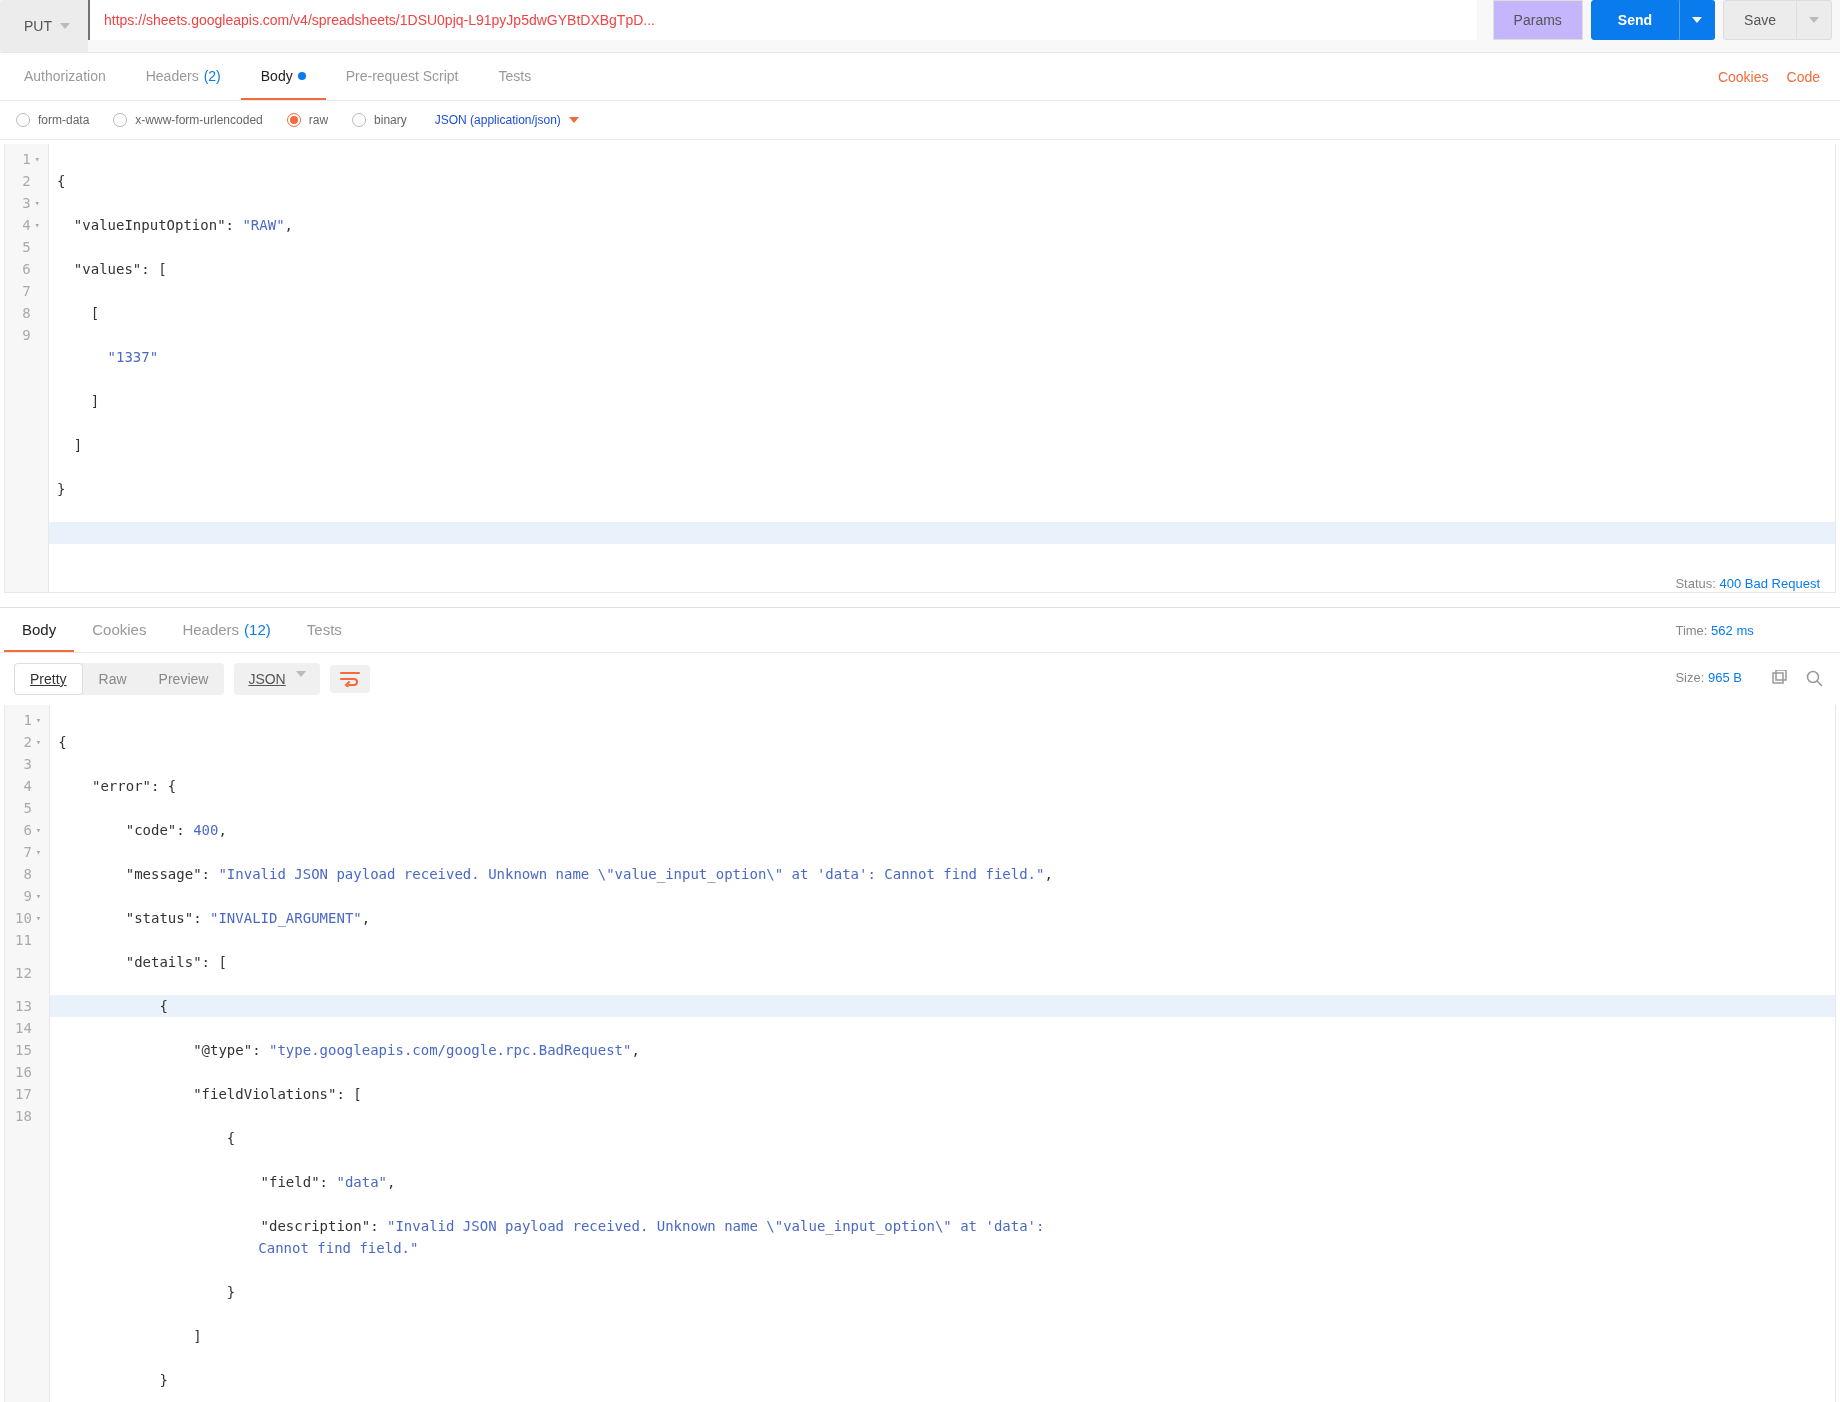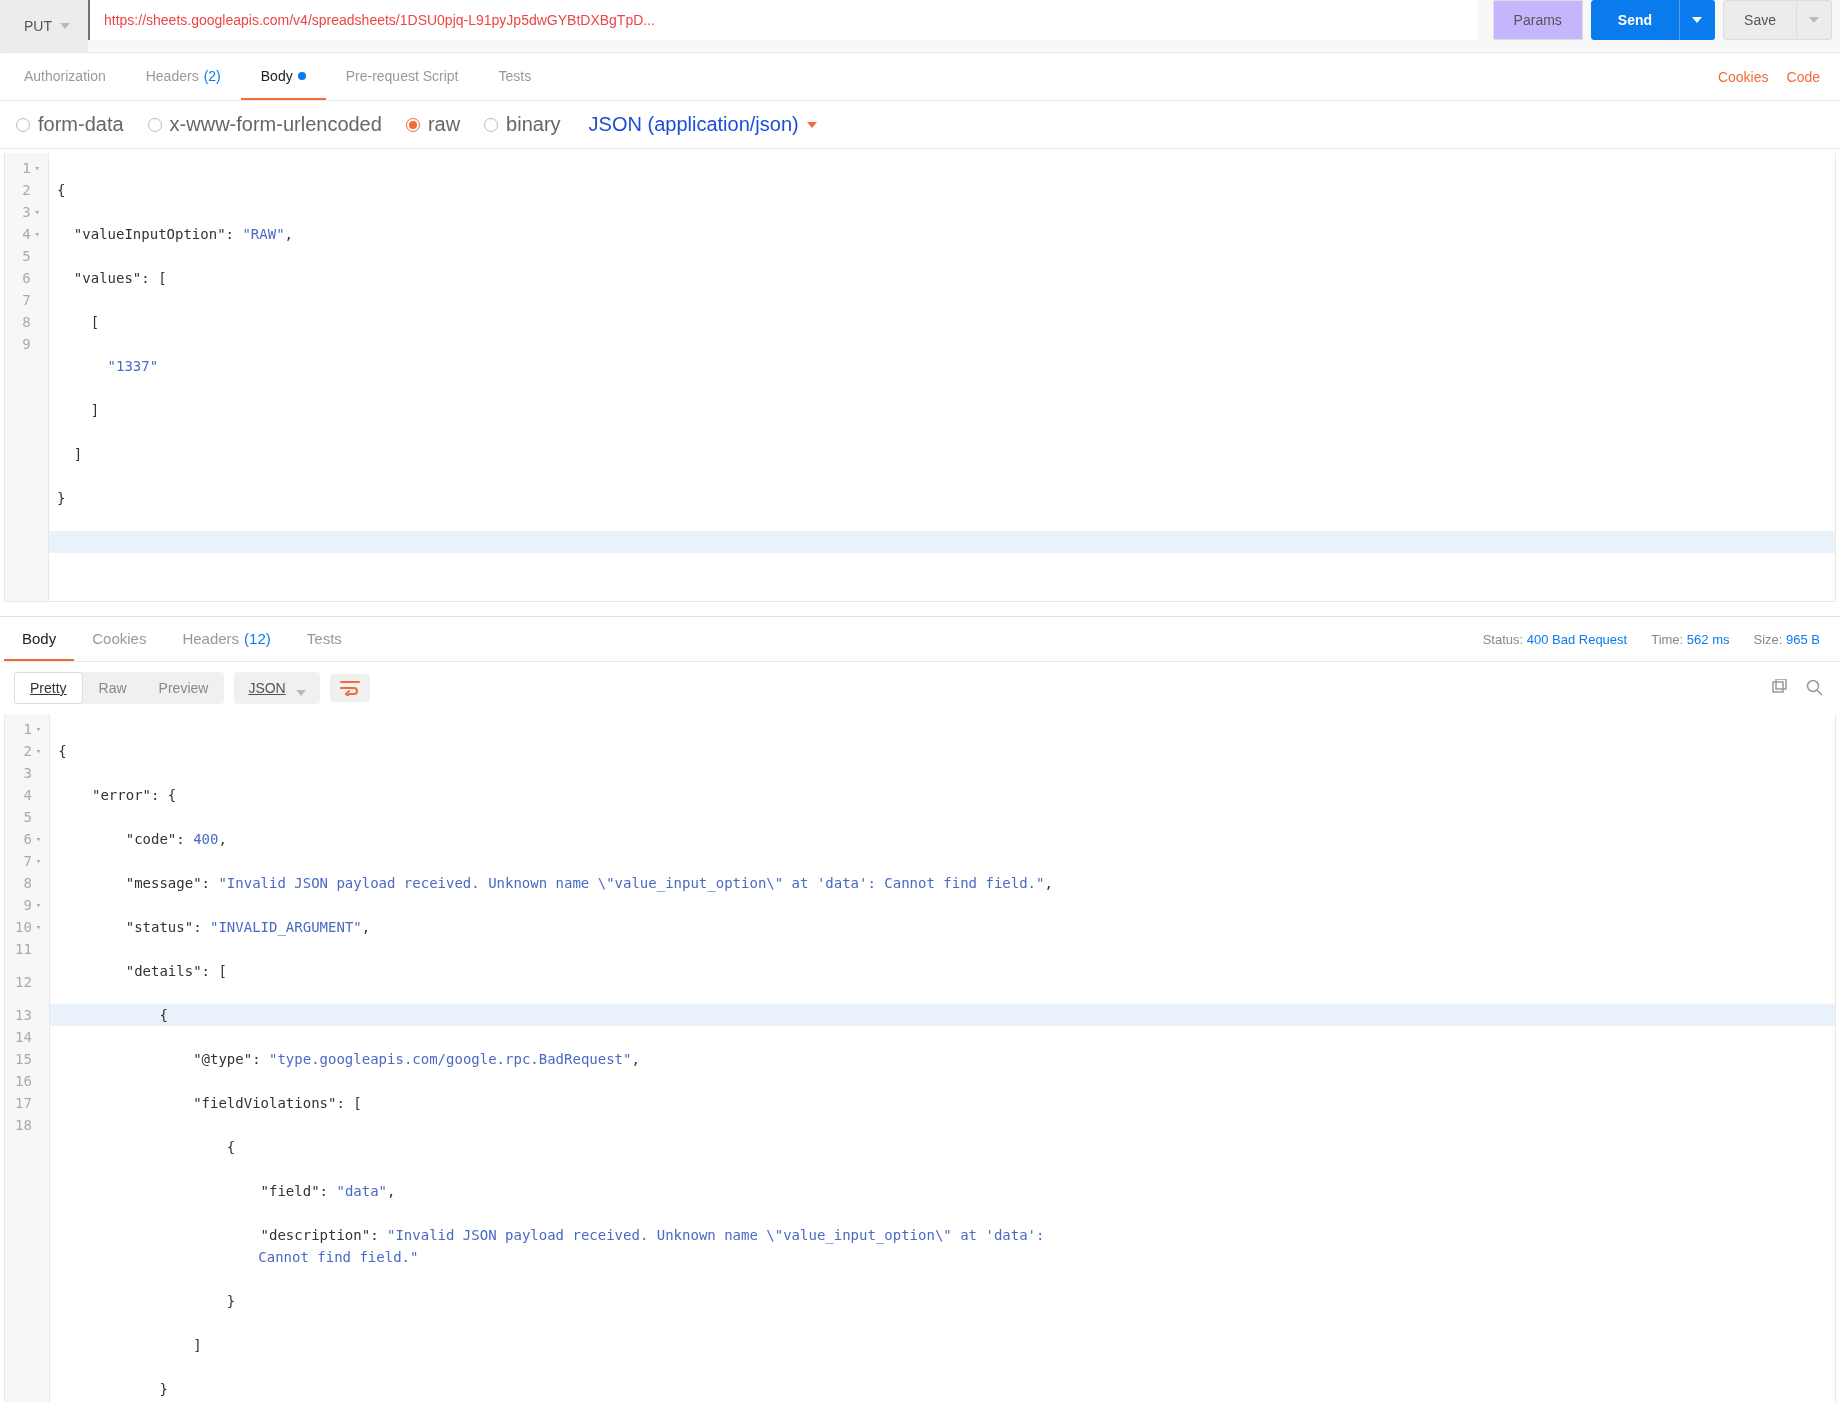--- a/index.html
+++ b/index.html
@@ -25,21 +25,21 @@
   
   .tabs { display: flex; align-items: center; padding: 0 4px; border-bottom: 1px solid #e8e8e8; background: #fff; height: 48px; }
   .tab { padding: 0 20px; color: #999; font-size: 14px; cursor: pointer; height: 100%; display: flex; align-items: center; border-bottom: 2px solid transparent; gap: 5px; }
   .tab.active { color: #222; border-bottom-color: #f26b3a; font-weight: 500; }
   .tab .count { color: #097bed; }
   .tab .dot { width: 8px; height: 8px; border-radius: 50%; background: #097bed; display: inline-block; }
   .tabs-right { margin-left: auto; display: flex; gap: 18px; padding-right: 16px; }
   .link { color: #f26b3a; font-size: 14px; cursor: pointer; }
 
   
-  .body-type-row { display: flex; align-items: center; gap: 24px; padding: 12px 16px; border-bottom: 1px solid #e8e8e8; font-size: 20px; }
+  .body-type-row { display: flex; align-items: center; gap: 24px; padding: 12px 16px; border-bottom: 1px solid #e8e8e8; font-size: 12px; }
   .radio-opt { display: flex; align-items: center; gap: 8px; color: #666; cursor: pointer; }
   .radio-circle { width: 14px; height: 14px; border: 1px solid #bbb; border-radius: 50%; display: inline-block; position: relative; }
   .radio-opt.selected .radio-circle { border-color: #f26b3a; }
   .radio-opt.selected .radio-circle::after { content: ""; position: absolute; width: 8px; height: 8px; background: #f26b3a; border-radius: 50%; top: 2px; left: 2px; }
   .content-type { color: #1d4ed8; display: flex; align-items: center; gap: 8px; cursor: pointer; margin-left: 4px; }
 
   
   .editor { display: flex; font-family: Menlo, Consolas, monospace; font-size: 14px; border: 1px solid #e8e8e8; margin: 4px; border-top: none; }
   .gutter { background: #f7f7f7; color: #aaa; text-align: right; padding: 4px 8px 4px 10px; user-select: none; border-right: 1px solid #e8e8e8; line-height: 22px; min-width: 44px; }
   .gutter .ln { display: flex; justify-content: flex-end; align-items: center; gap: 4px; height: 22px; }
@@ -50,29 +50,29 @@
   .tok-brace { color: #333; }
   .tok-str { color: #4b69c6; }
   .tok-key { color: #333; }
   .tok-num { color: #4b69c6; }
   .tok-punct { color: #333; }
 
   
   .response-header { display: flex; align-items: center; border-top: 1px solid #e0e0e0; border-bottom: 1px solid #e8e8e8; margin-top: 14px; height: 46px; padding: 0 4px; }
   .rtab { padding: 0 18px; color: #999; font-size: 15px; cursor: pointer; height: 100%; display: flex; align-items: center; border-bottom: 2px solid transparent; gap: 5px; }
   .rtab.active { color: #222; border-bottom-color: #f26b3a; font-weight: 500; }
-  .status-block { margin-left: auto; display: flex; gap: 24px; padding-right: 16px; font-size: 13px; color: #888; }
+  .status-block { margin-left: auto; display: flex; gap: 32px; padding-right: 16px; font-size: 13px; color: #888; flex-direction: column; }
   .status-block .val { color: #097bed; }
 
   
   .resp-toolbar { display: flex; align-items: center; gap: 10px; padding: 10px 14px; }
   .view-tabs { display: flex; background: #f0f0f0; border-radius: 4px; overflow: hidden; }
   .view-tab { padding: 8px 16px; color: #888; cursor: pointer; font-size: 14px; }
   .view-tab.active { background: #fff; color: #333; box-shadow: inset 0 0 0 1px #ddd; border-radius: 4px; text-decoration: underline; }
-  .format-select { display: flex; align-items: flex-end; gap: 10px; padding: 8px 14px; background: #f0f0f0; border-radius: 4px; color: #555; cursor: pointer; font-size: 14px; text-decoration: underline; }
+  .format-select { display: flex; align-items: flex-start; gap: 10px; padding: 8px 14px; background: #f0f0f0; border-radius: 4px; color: #555; cursor: pointer; font-size: 14px; text-decoration: underline; }
   .wrap-btn { padding: 6px 10px; background: #f0f0f0; border-radius: 4px; cursor: pointer; display: flex; align-items: center; }
   .resp-toolbar-right { margin-left: auto; display: flex; gap: 14px; }
   .icon-btn { width: 22px; height: 22px; cursor: pointer; color: #888; display: flex; align-items: center; justify-content: center; }
 
   .chevron { display: inline-block; width: 0; height: 0; border-left: 5px solid transparent; border-right: 5px solid transparent; border-top: 6px solid currentColor; }
   .chevron.light { border-top-color: #bbb; }
   .chevron.white { border-top-color: #fff; }
   .chevron.orange { border-top-color: #f26b3a; }
 
   

